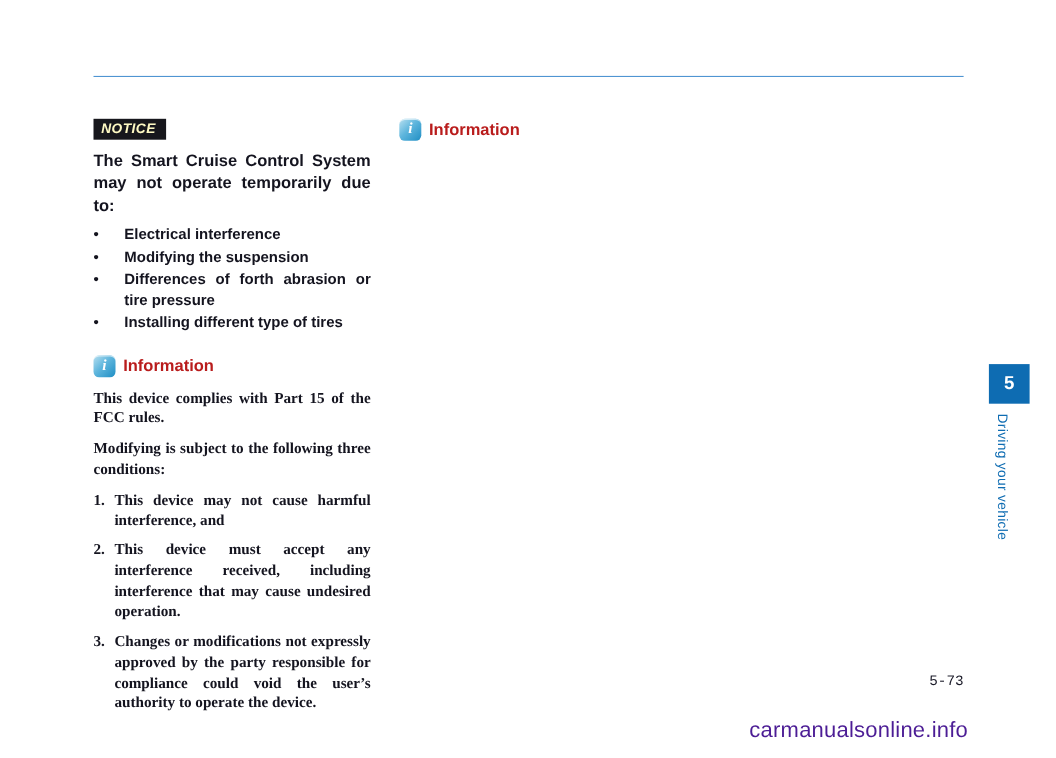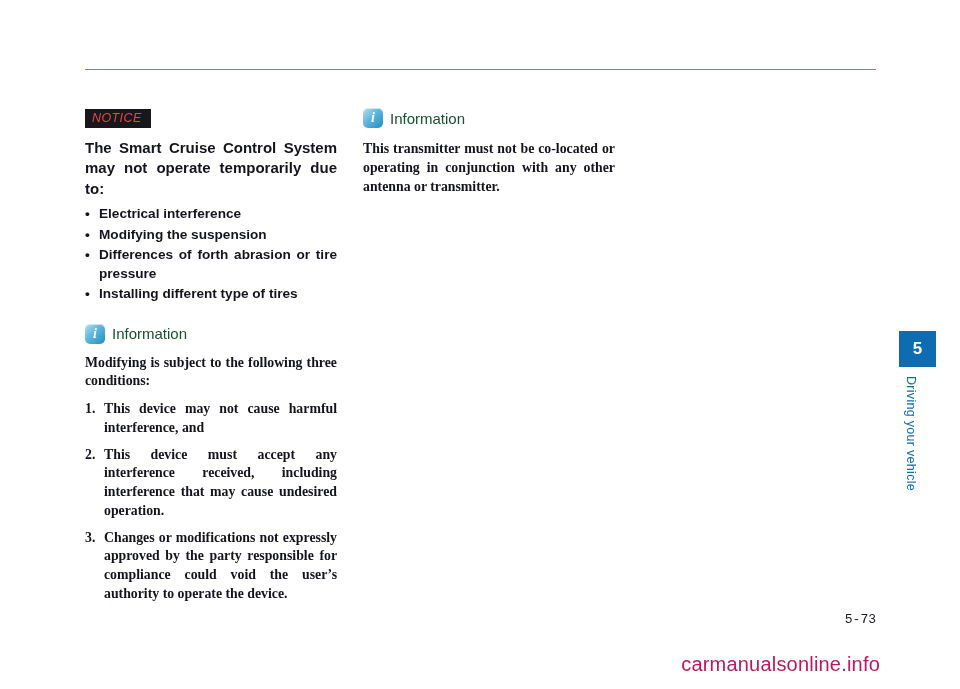--- a/index.html
+++ b/index.html
@@ -31,22 +31,22 @@
     display: flex;
     gap: 26px;
   }
   .col {
     width: 252px;
   }
   
   .notice-badge {
     display: inline-block;
     background: #17171c;
-    color: #ef4444;
-    font-weight: normal;
+    color: #fef9c3;
+    font-weight: bold;
     font-style: italic;
     font-size: 12.5px;
     letter-spacing: 0.4px;
     padding: 2px 9px 3px 7px;
     margin-bottom: 10px;
   }
   .bold-sans {
     font-weight: bold;
     font-size: 15px;
     line-height: 1.36;
@@ -63,20 +63,21 @@
     line-height: 1.36;
     margin-bottom: 2px;
   }
   .bullet-item .marker {
     width: 14px;
     flex: 0 0 14px;
   }
   .bullet-item .btext {
     flex: 1;
     text-align: justify;
+    margin-left: 14px;
   }
   
   .info-heading {
     display: flex;
     align-items: center;
     gap: 7px;
     margin: 20px 0 10px 0;
   }
   .right .info-heading {
     margin-top: 0;
@@ -93,22 +94,22 @@
     font-style: italic;
     font-weight: bold;
     font-size: 14px;
     display: flex;
     align-items: center;
     justify-content: center;
     flex: 0 0 20px;
   }
   .info-title {
     font-size: 15px;
-    font-weight: normal;
-    color: #14532d;
+    font-weight: bold;
+    color: #b91c1c;
   }
   
   .serif {
     font-family: "Liberation Serif", serif;
     font-weight: bold;
     font-size: 13.8px;
     line-height: 1.36;
     text-align: justify;
     margin: 0 0 9px 0;
   }
@@ -161,21 +162,21 @@
     width: 791px;
     text-align: right;
     font-family: Liberation Mono, monospace;
     font-size: 13px;
     color: #1a1a28;
   }
   .watermark {
     position: absolute;
     right: 80px;
     bottom: 13px;
-    color: #be185d;
+    color: #4c1d95;
     font-size: 20px;
     letter-spacing: 0.2px;
   }
 </style>
 </head>
 <body>
 
 <div class="page">
 
   <div class="top-rule"></div>
@@ -207,20 +208,21 @@
         </div>
       </div>
 
       <div class="info-heading">
         <span class="info-icon">
           <span>i</span>
         </span>
         <span class="info-title">Information</span>
       </div>
 
+      <p class="serif">This device complies with Part 15 of the FCC rules.</p>
       <p class="serif">Modifying is subject to the following three conditions:</p>
 
       <div class="numbered-list">
         <div class="numbered-item">
           <span class="num">1.</span>
           <span class="ntext">This device may not cause harmful interference, and</span>
         </div>
         <div class="numbered-item">
           <span class="num">2.</span>
           <span class="ntext">This device must accept any interference received, including interference that may cause undesired operation.</span>
@@ -235,21 +237,20 @@
 
     <div class="col right">
 
       <div class="info-heading">
         <span class="info-icon">
           <span>i</span>
         </span>
         <span class="info-title">Information</span>
       </div>
 
-      <p class="serif">This transmitter must not be co-located or operating in conjunction with any other antenna or transmitter.</p>
 
     </div>
 
   </div>
 
   <div class="chapter-tab">5</div>
   <div class="chapter-title-vertical">Driving your vehicle</div>
 
   <div class="page-number">5-73</div>
   <div class="watermark">carmanualsonline.info</div>

